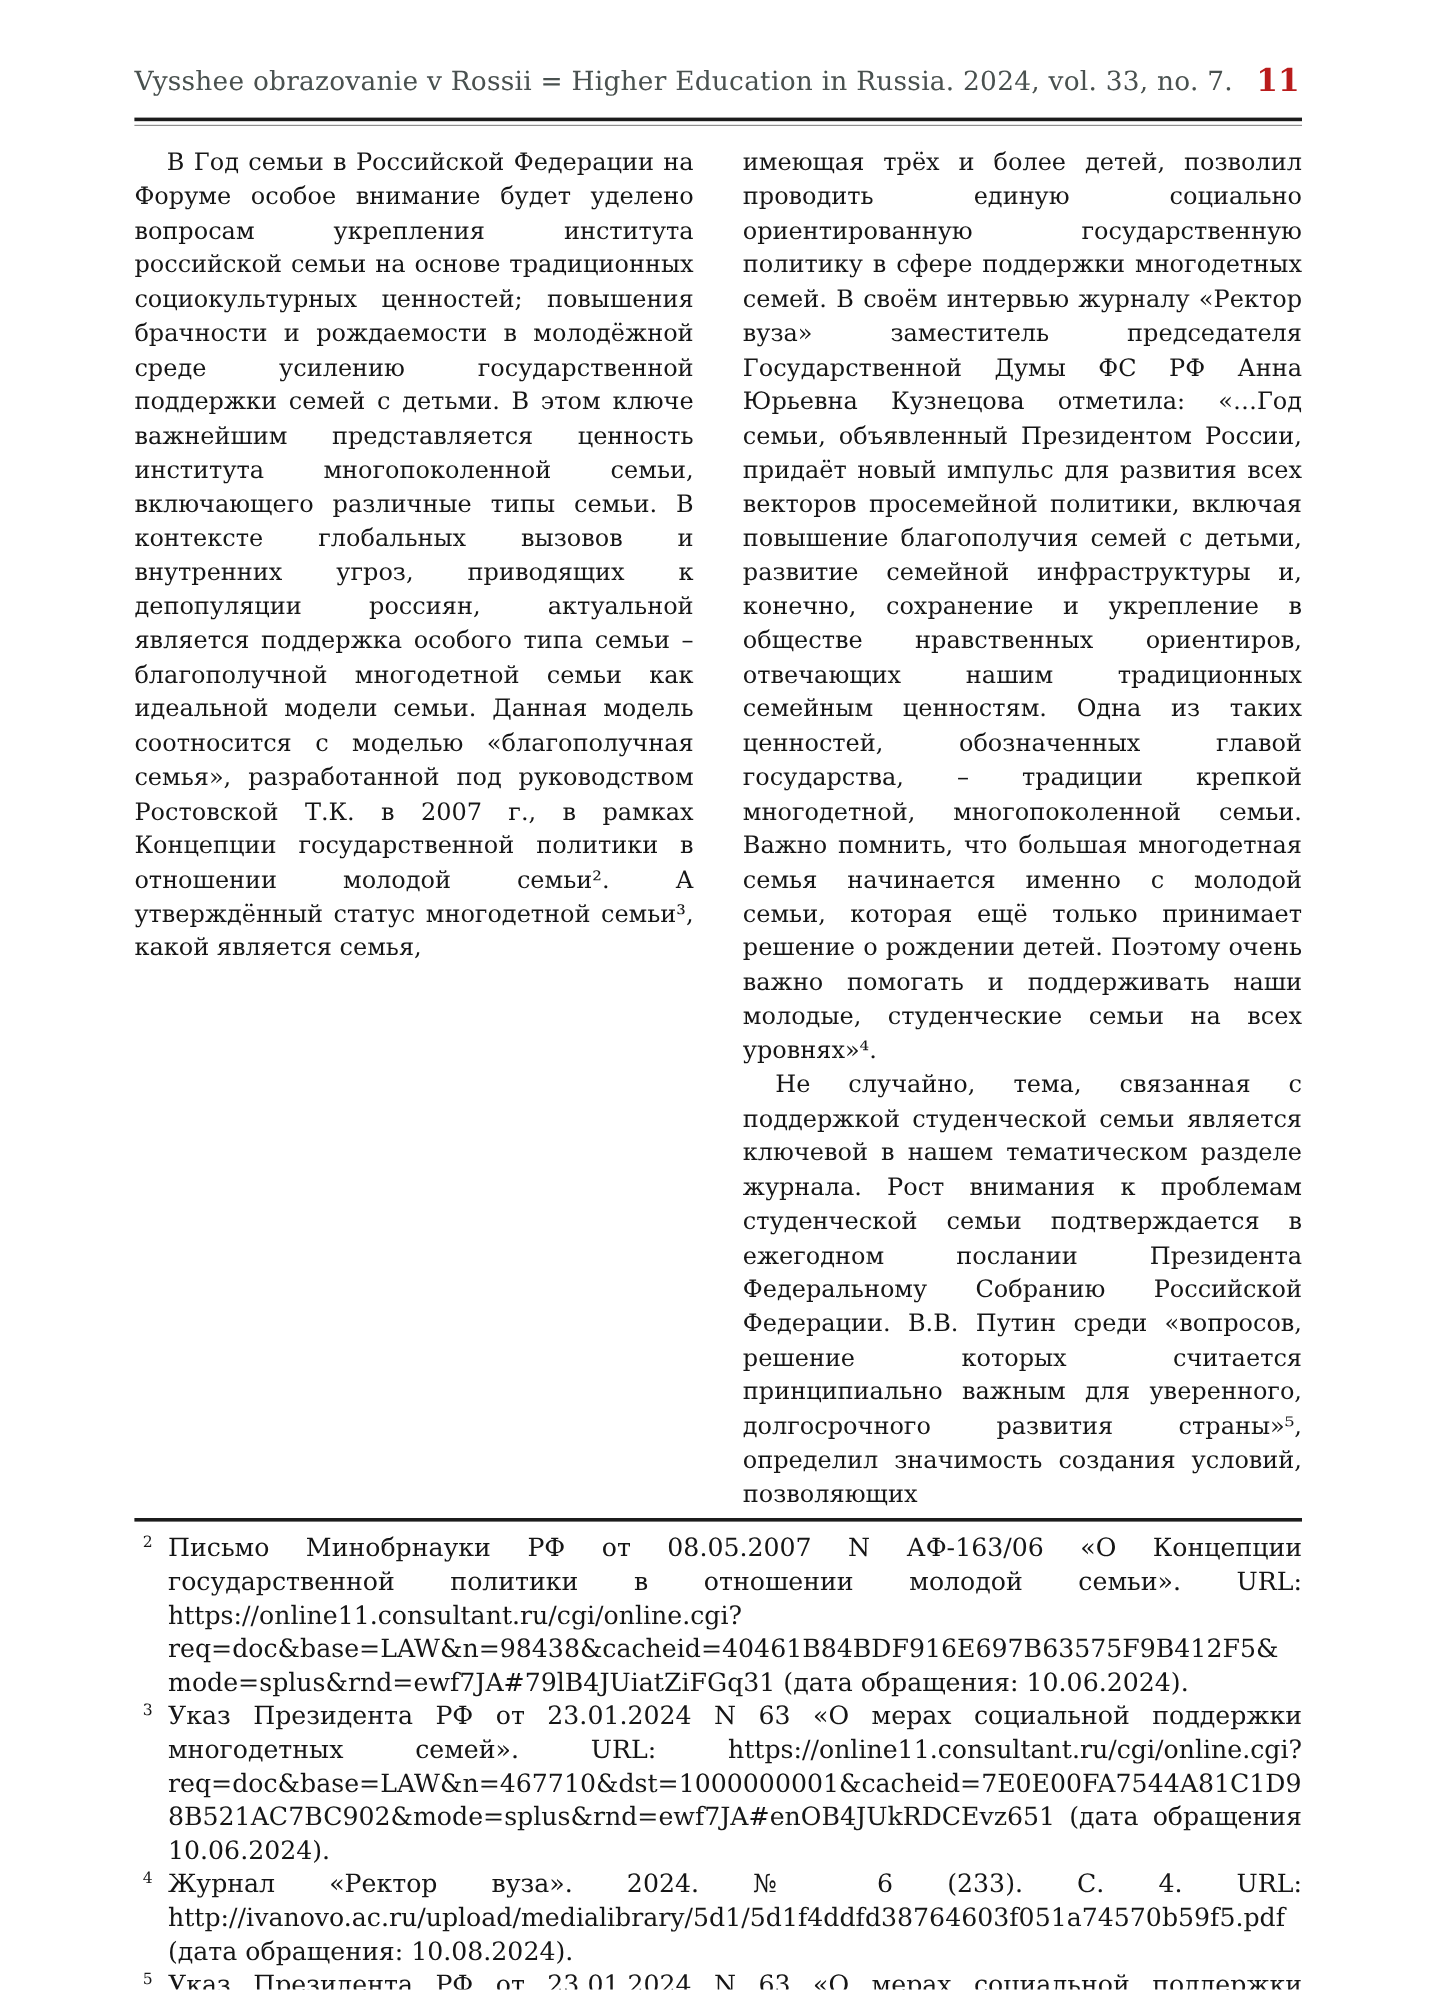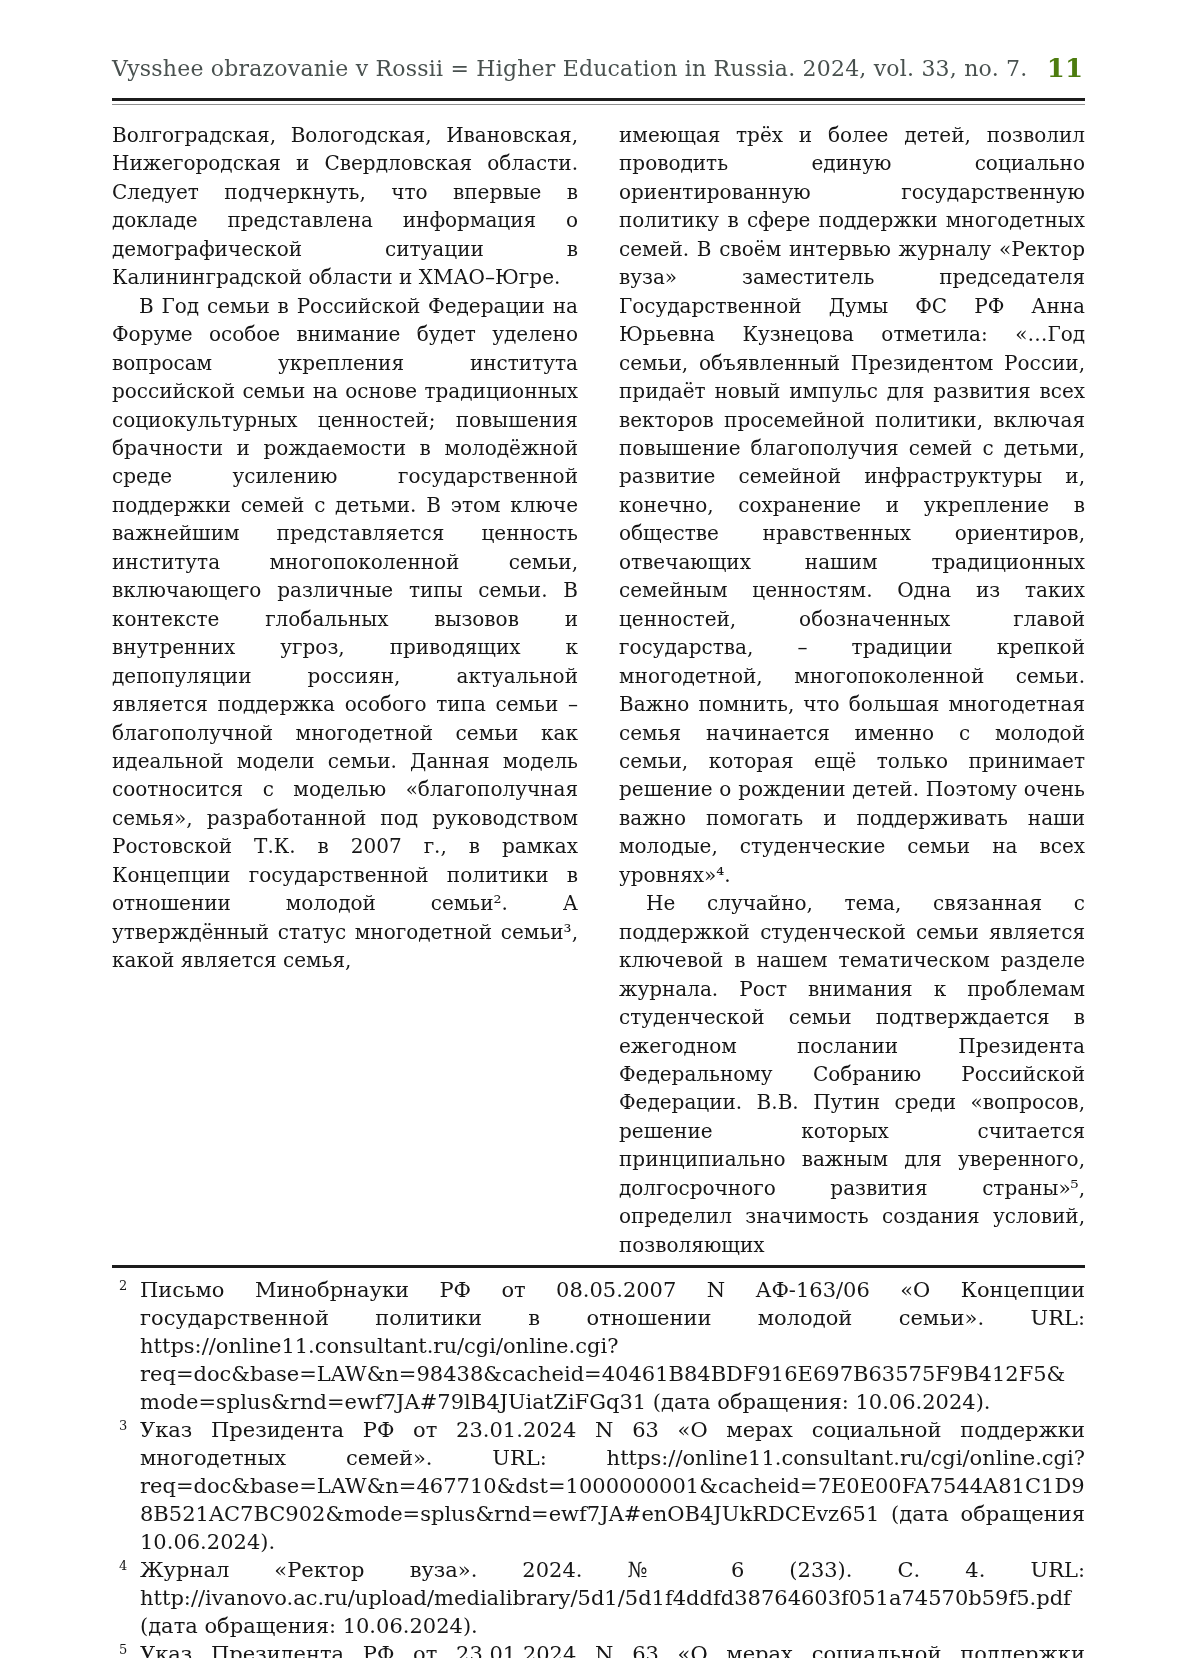--- a/index.html
+++ b/index.html
@@ -29,21 +29,21 @@
     font-size: 22px;
     color: #49514f;
     letter-spacing: 0.2px;
     white-space: nowrap;
   }
   .page-number {
     position: absolute;
     right: 2px; top: -3px;
     font-size: 26px;
     font-weight: bold;
-    color: #4d7c0f;
+    color: #b91c1c;
   }
   .header-rule {
     margin-top: 12px;
     height: 3px;
     border-top: 3px solid #1c1c1c;
     border-bottom: 1px solid #8f8f8f;
   }
   
   .columns {
     display: flex;
@@ -95,21 +95,20 @@
 
   <div class="header-row">
     <div class="running-title">Vysshee obrazovanie v Rossii = Higher Education in Russia. 2024, vol. 33, no. 7.</div>
     <div class="page-number">11</div>
   </div>
 
   <div class="header-rule"></div>
 
   <div class="columns">
     <div class="col">
-      <p class="no-indent">Волгоградская, Вологодская, Ивановская, Нижегородская и Свердловская области. Следует подчеркнуть, что впервые в докладе представлена информация о демографической ситуации в Калининградской области и ХМАО–Югре.</p>
       <p class="indent">В Год семьи в Российской Федерации на Форуме особое внимание будет уделено вопросам укрепления института российской семьи на основе традиционных социокультурных ценностей; повышения брачности и рождаемости в молодёжной среде усилению государственной поддержки семей с детьми. В этом ключе важнейшим представляется ценность института многопоколенной семьи, включающего различные типы семьи. В контексте глобальных вызовов и внутренних угроз, приводящих к депопуляции россиян, актуальной является поддержка особого типа семьи – благополучной многодетной семьи как идеальной модели семьи. Данная модель соотносится с моделью «благополучная семья», разработанной под руководством Ростовской Т.К. в 2007 г., в рамках Концепции государственной политики в отношении молодой семьи². А утверждённый статус многодетной семьи³, какой является семья,</p>
     </div>
     <div class="col">
       <p class="no-indent">имеющая трёх и более детей, позволил проводить единую социально ориентированную государственную политику в сфере поддержки многодетных семей. В своём интервью журналу «Ректор вуза» заместитель председателя Государственной Думы ФС РФ Анна Юрьевна Кузнецова отметила: «…Год семьи, объявленный Президентом России, придаёт новый импульс для развития всех векторов просемейной политики, включая повышение благополучия семей с детьми, развитие семейной инфраструктуры и, конечно, сохранение и укрепление в обществе нравственных ориентиров, отвечающих нашим традиционных семейным ценностям. Одна из таких ценностей, обозначенных главой государства, – традиции крепкой многодетной, многопоколенной семьи. Важно помнить, что большая многодетная семья начинается именно с молодой семьи, которая ещё только принимает решение о рождении детей. Поэтому очень важно помогать и поддерживать наши молодые, студенческие семьи на всех уровнях»⁴.</p>
       <p class="indent">Не случайно, тема, связанная с поддержкой студенческой семьи является ключевой в нашем тематическом разделе журнала. Рост внимания к проблемам студенческой семьи подтверждается в ежегодном послании Президента Федеральному Собранию Российской Федерации. В.В. Путин среди «вопросов, решение которых считается принципиально важным для уверенного, долгосрочного развития страны»⁵, определил значимость создания условий, позволяющих</p>
     </div>
   </div>
 
   <div class="footnote-separator"></div>
 
@@ -117,21 +116,21 @@
     <div class="footnote">
       <span class="fn-marker">2</span>
       <span class="fn-text">Письмо Минобрнауки РФ от 08.05.2007 N АФ-163/06 «О Концепции государственной политики в отношении молодой семьи». URL: https://online11.consultant.ru/cgi/online.cgi?req=doc&amp;base=LAW&amp;n=98438&amp;cacheid=40461B84BDF916E697B63575F9B412F5&amp;mode=splus&amp;rnd=ewf7JA#79lB4JUiatZiFGq31 (дата обращения: 10.06.2024).</span>
     </div>
     <div class="footnote">
       <span class="fn-marker">3</span>
       <span class="fn-text">Указ Президента РФ от 23.01.2024 N 63 «О мерах социальной поддержки многодетных семей». URL: https://online11.consultant.ru/cgi/online.cgi?req=doc&amp;base=LAW&amp;n=467710&amp;dst=1000000001&amp;cacheid=7E0E00FA7544A81C1D98B521AC7BC902&amp;mode=splus&amp;rnd=ewf7JA#enOB4JUkRDCEvz651 (дата обращения 10.06.2024).</span>
     </div>
     <div class="footnote">
       <span class="fn-marker">4</span>
-      <span class="fn-text">Журнал «Ректор вуза». 2024. №  6 (233). С. 4. URL: http://ivanovo.ac.ru/upload/medialibrary/5d1/5d1f4ddfd38764603f051a74570b59f5.pdf (дата обращения: 10.06.2024).</span>
+      <span class="fn-text">Журнал «Ректор вуза». 2024. №  6 (233). С. 4. URL: http://ivanovo.ac.ru/upload/medialibrary/5d1/5d1f4ddfd38764603f051a74570b59f5.pdf (дата обращения: 10.08.2024).</span>
     </div>
     <div class="footnote">
       <span class="fn-marker">5</span>
       <span class="fn-text">Указ Президента РФ от 23.01.2024 N 63 «О мерах социальной поддержки многодетных семей». URL: https://online11.consultant.ru/cgi/online.cgi?req=doc&amp;base=LAW&amp;n=467710&amp;dst=1000000001&amp;cacheid=7E0E00FA7544A81C1D98B521AC7BC902&amp;mode=splus&amp;rnd=ewf7JA#enOB4JUkRDCEvz651 (дата обращения: 10.06.2024).</span>
     </div>
   </div>
 
 </div>
 
 </body></html>

